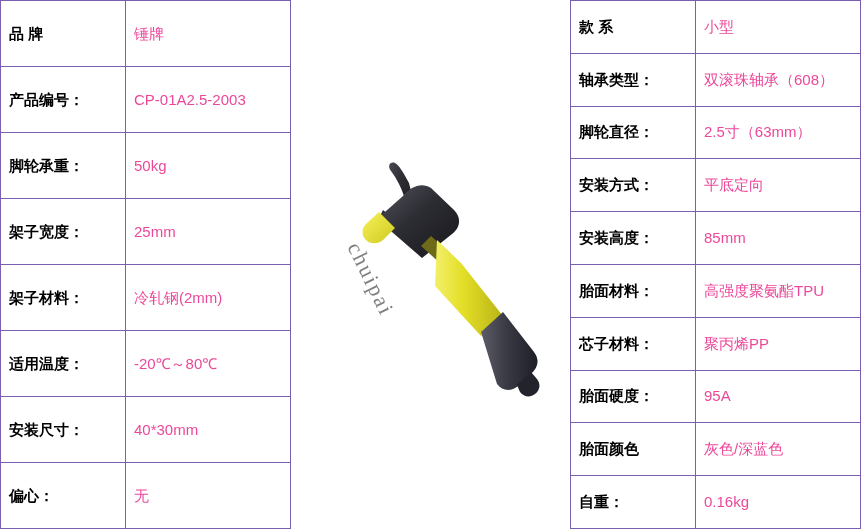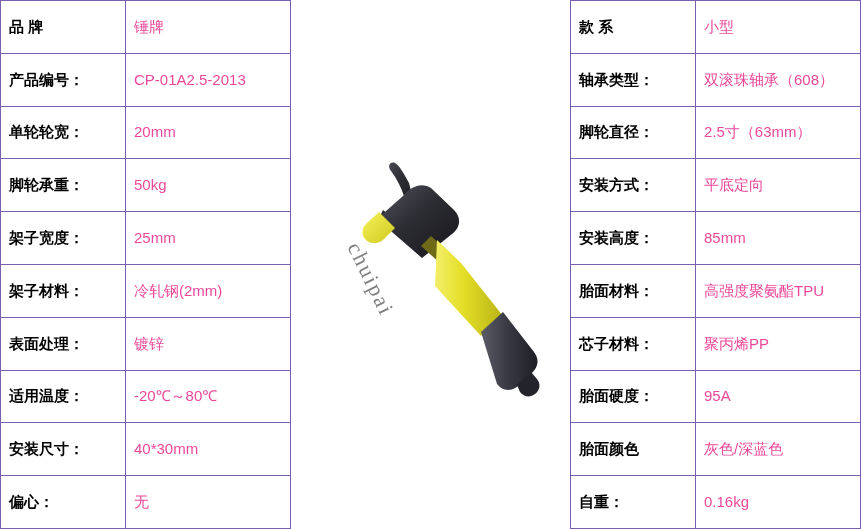--- a/index.html
+++ b/index.html
@@ -93,51 +93,39 @@
       <tr>
         <td class="label">
             <span class="label-spread">品  牌</span>
           </td>
         <td class="value">锤牌</td>
       </tr>
       <tr>
         <td class="label">
             <span class="label-spread">产品编号：</span>
           </td>
-        <td class="value">CP-01A2.5-2013</td>
-      </tr>
-      <tr>
-        <td class="label">
-            <span class="label-spread">单轮轮宽：</span>
-          </td>
-        <td class="value">20mm</td>
+        <td class="value">CP-01A2.5-2003</td>
       </tr>
       <tr>
         <td class="label">
             <span class="label-spread">脚轮承重：</span>
           </td>
         <td class="value">50kg</td>
       </tr>
       <tr>
         <td class="label">
             <span class="label-spread">架子宽度：</span>
           </td>
         <td class="value">25mm</td>
       </tr>
       <tr>
         <td class="label">
             <span class="label-spread">架子材料：</span>
           </td>
         <td class="value">冷轧钢(2mm)</td>
-      </tr>
-      <tr>
-        <td class="label">
-            <span class="label-spread">表面处理：</span>
-          </td>
-        <td class="value">镀锌</td>
       </tr>
       <tr>
         <td class="label">
             <span class="label-spread">适用温度：</span>
           </td>
         <td class="value">-20℃～80℃</td>
       </tr>
       <tr>
         <td class="label">
             <span class="label-spread">安装尺寸：</span>

